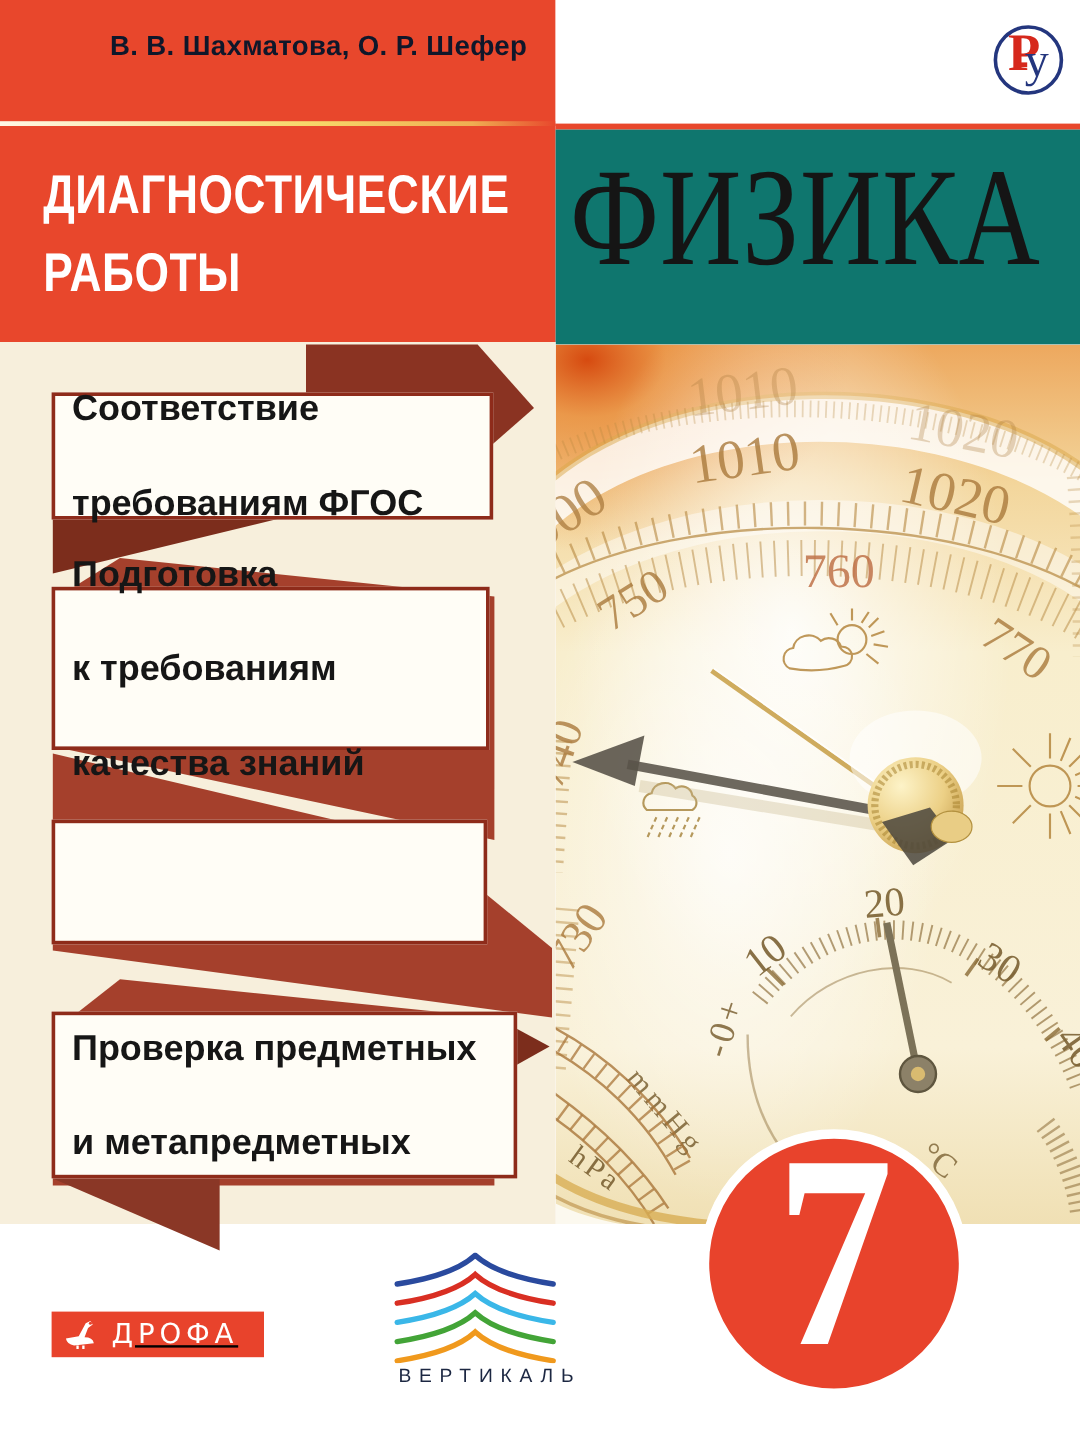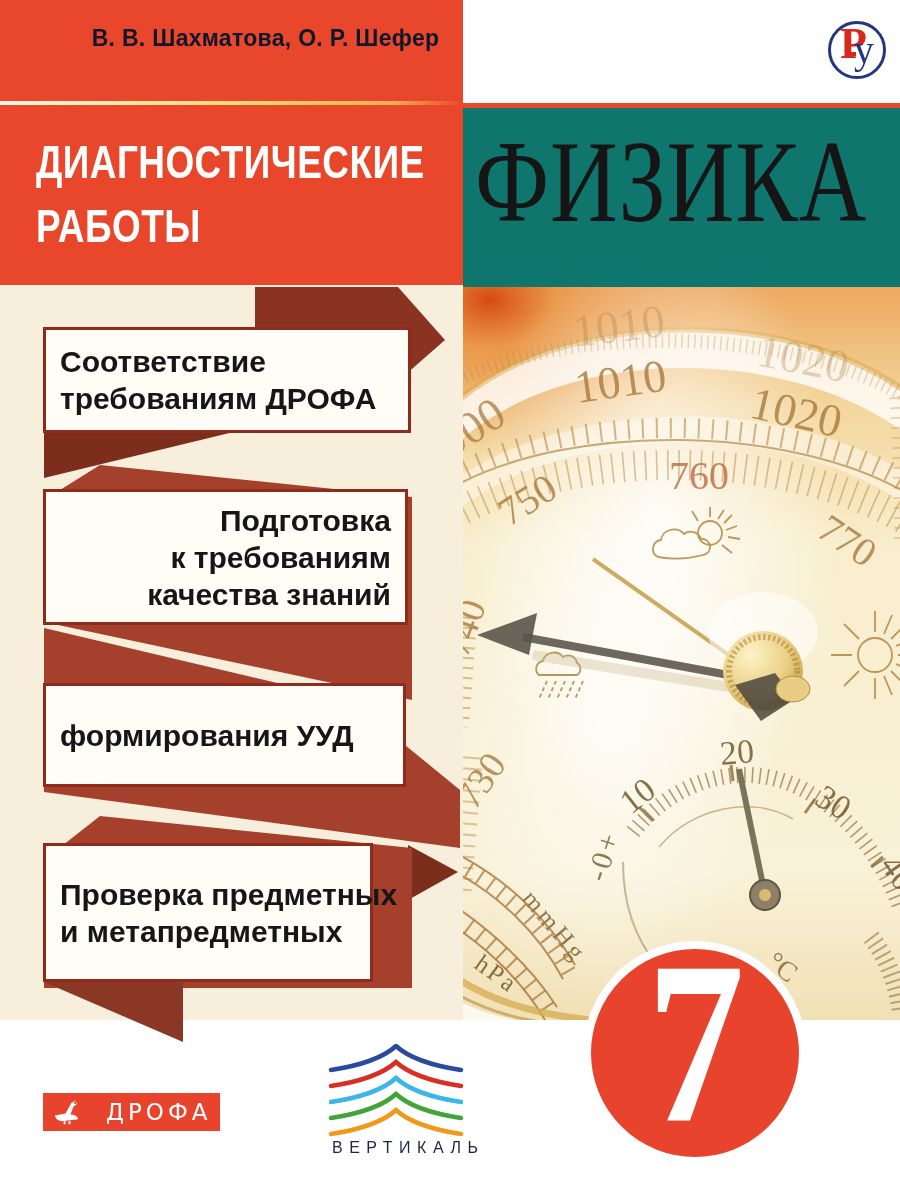--- a/index.html
+++ b/index.html
@@ -35,41 +35,41 @@
   .subject{position:absolute;left:12px;top:8px;font-family:"Liberation Serif",serif;
            font-size:116px;color:#151515;white-space:nowrap;letter-spacing:1px;
            transform:scale(.81,1);transform-origin:left top;}
 
   
   .cream{position:absolute;left:0;top:285px;width:463px;height:735px;background:#f7efdc;}
   .ribbon{position:absolute;left:0;top:285px;width:463px;height:775px;}
 
   .feature-box{position:absolute;left:43px;background:#fffdf6;border:3px solid #8e2b1a;
            box-sizing:border-box;display:flex;flex-direction:column;justify-content:center;
-           padding:4px 14px;font-weight:bold;font-size:30px;line-height:37px;color:#161616;z-index:2;}
+           padding:4px 14px;font-weight:bold;font-size:30px;line-height:37px;color:#161616;z-index:2;gap:42px;}
   .feature-box span{display:block;white-space:nowrap;}
   .fb1{top:327px;width:368px;height:106px;}
-  .fb2{top:489px;width:365px;height:136px;text-align:right;}
+  .fb2{top:489px;width:365px;height:136px;}
   .fb3{top:683px;width:363px;height:104px;}
-  .fb4{top:843px;width:330px;height:139px;}
+  .fb4{top:843px;width:388px;height:139px;}
 
   
   .photo{position:absolute;left:463px;top:287px;width:437px;height:733px;overflow:hidden;z-index:1;}
   .photo svg{display:block;}
 
   
   .grade-circle{position:absolute;left:583px;top:941px;width:224px;height:224px;border-radius:50%;
            background:#e8432c;border:8px solid #fff;box-sizing:border-box;z-index:5;
            display:flex;align-items:center;justify-content:center;}
   .grade-num{font-family:"Liberation Serif",serif;font-weight:bold;font-size:230px;line-height:1;
            color:#fff;transform:scale(.85,1) translateY(-10px);}
 
   
   .drofa{position:absolute;left:43px;top:1093px;width:177px;height:38px;background:#e8432c;
-           display:flex;align-items:center;gap:20px;padding-left:9px;box-sizing:border-box;z-index:3;}
+           display:flex;align-items:center;gap:7px;padding-left:9px;box-sizing:border-box;z-index:3;text-decoration:underline;}
   .drofa-label{color:#fff;font-size:23px;letter-spacing:4px;font-family:"DejaVu Sans",sans-serif;}
   .vertical{position:absolute;left:326px;top:1044px;width:140px;text-align:center;z-index:3;}
   .vertical svg{display:block;margin:0 auto;}
   .vertical-label{margin-top:3px;font-size:16px;font-weight:normal;letter-spacing:6.5px;
            color:#1c2742;padding-left:6px;white-space:nowrap;}
 </style>
 </head>
 <body>
 
 <div class="cover">
@@ -103,29 +103,28 @@
     <polygon points="44,143 250,143 44,193" fill="#7c2d1c"></polygon>
     <polygon points="100,180 412,212 412,415 44,337 44,215" fill="#a5402c"></polygon>
     <polygon points="44,343 350,415 460,505 460,563 44,507" fill="#a5402c"></polygon>
     <polygon points="408,560 458,587 408,615" fill="#7c2d1c"></polygon>
     <polygon points="100,531 412,563 412,703 44,703 44,575" fill="#a5402c"></polygon>
     <polygon points="44,697 183,697 183,757" fill="#8a3726"></polygon>
   </svg>
 
   <div class="feature-box fb1">
     <span>Соответствие</span>
-    <span>требованиям ДРОФА</span>
+    <span>требованиям ФГОС</span>
   </div>
   <div class="feature-box fb2">
     <span>Подготовка</span>
     <span>к требованиям</span>
     <span>качества знаний</span>
   </div>
   <div class="feature-box fb3">
-    <span>формирования УУД</span>
   </div>
   <div class="feature-box fb4">
     <span>Проверка предметных</span>
     <span>и метапредметных</span>
   </div>
 
   <div class="photo">
     <svg width="437" height="733" viewBox="0 0 437 733">
       <defs>
         <linearGradient id="bg" x1="0" y1="0" x2="0" y2="1">

